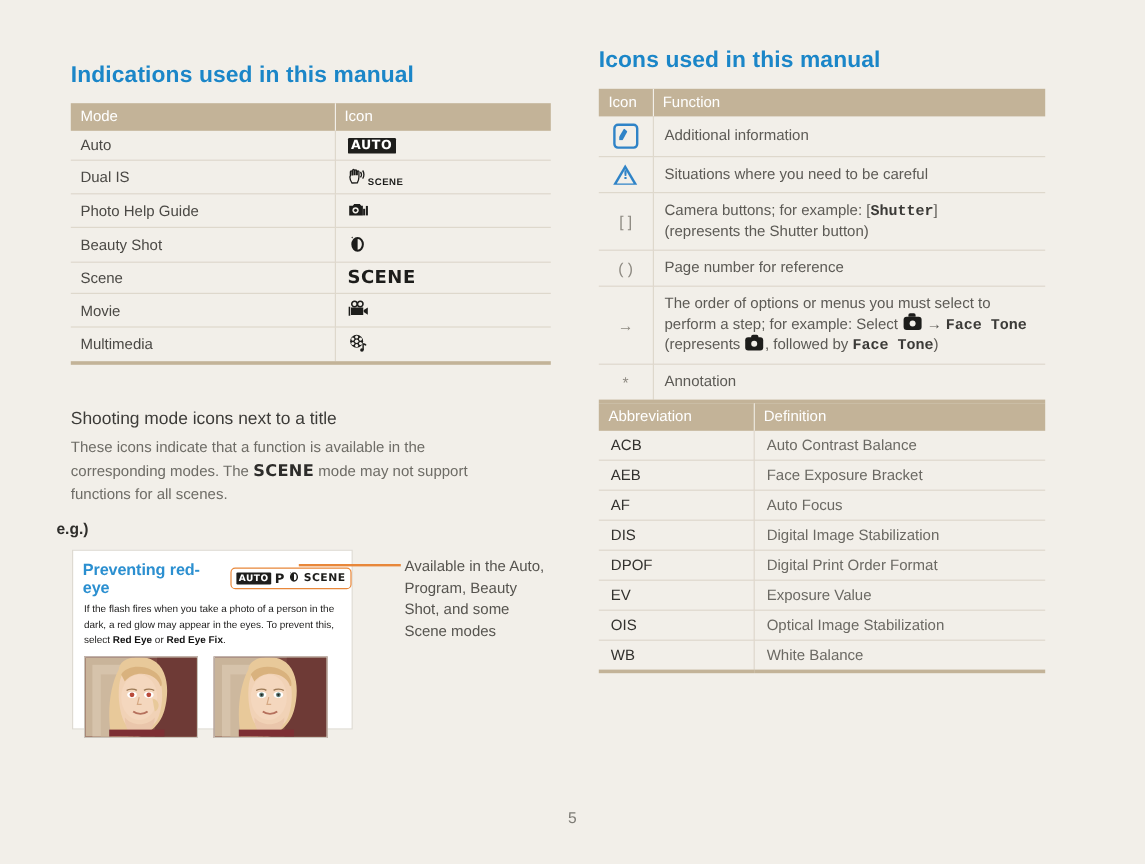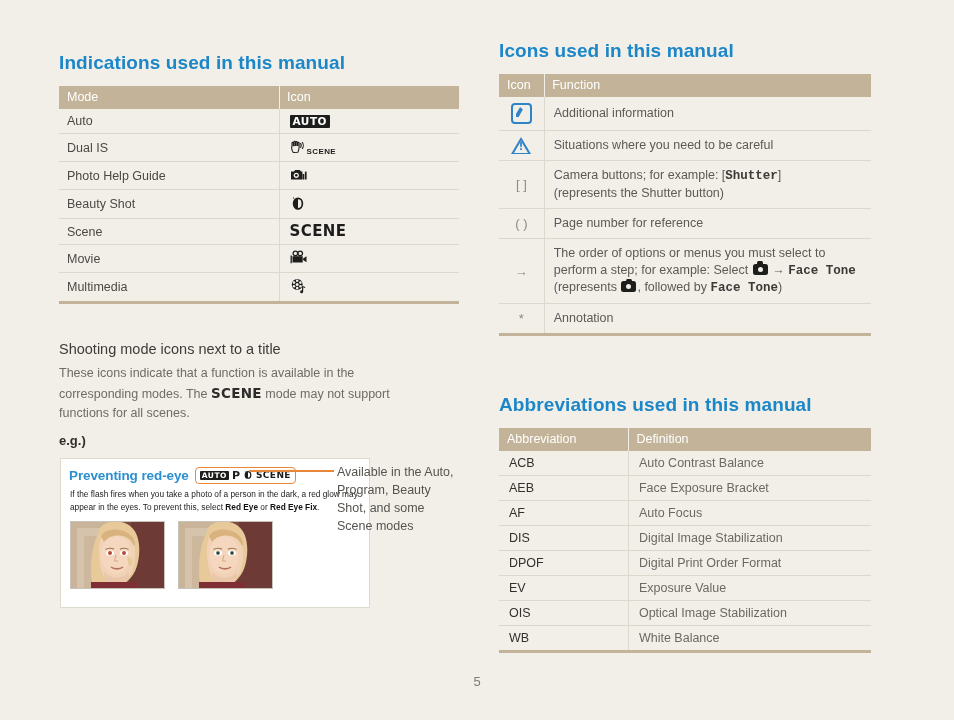--- a/index.html
+++ b/index.html
@@ -218,33 +218,33 @@
   }
   .shoot p .scene-inline {
     font-weight: bold;
     font-size: 13.5px;
     color: #2d2c2a;
     letter-spacing: 0.3px;
     font-family: "DejaVu Sans", sans-serif;
   }
   .eg {
     position: absolute;
-    left: 59px;
+    left: 47px;
     top: 433px;
     font-size: 13px;
     font-weight: bold;
     color: #2f2e2b;
   }
 
   
   .example-box {
     position: absolute;
     left: 60px;
     top: 458px;
-    width: 310px;
+    width: 234px;
     height: 150px;
     background: #ffffff;
     border: 1px solid #dedad2;
     box-sizing: border-box;
   }
   .ex-title-row {
     display: flex;
     align-items: center;
     padding: 8px 0 0 8px;
     gap: 6px;
@@ -554,21 +554,20 @@
             <span>(represents </span><span class="cam-icon"></span><span>, followed by </span><b>Face Tone</b><span>)</span>
           </td>
         </tr>
         <tr>
           <td class="sym">*</td>
           <td class="func">Annotation</td>
         </tr>
       </tbody>
     </table>
 
-    <h2 class="section-title abbrev" style="margin-top:58px">Abbreviations used in this manual</h2>
 
     <table class="man tbl-abbr">
       <colgroup>
           <col class="c1">
           <col class="c2">
         </colgroup>
       <thead>
         <tr>
           <th>Abbreviation</th>
           <th class="divider">Definition</th>

